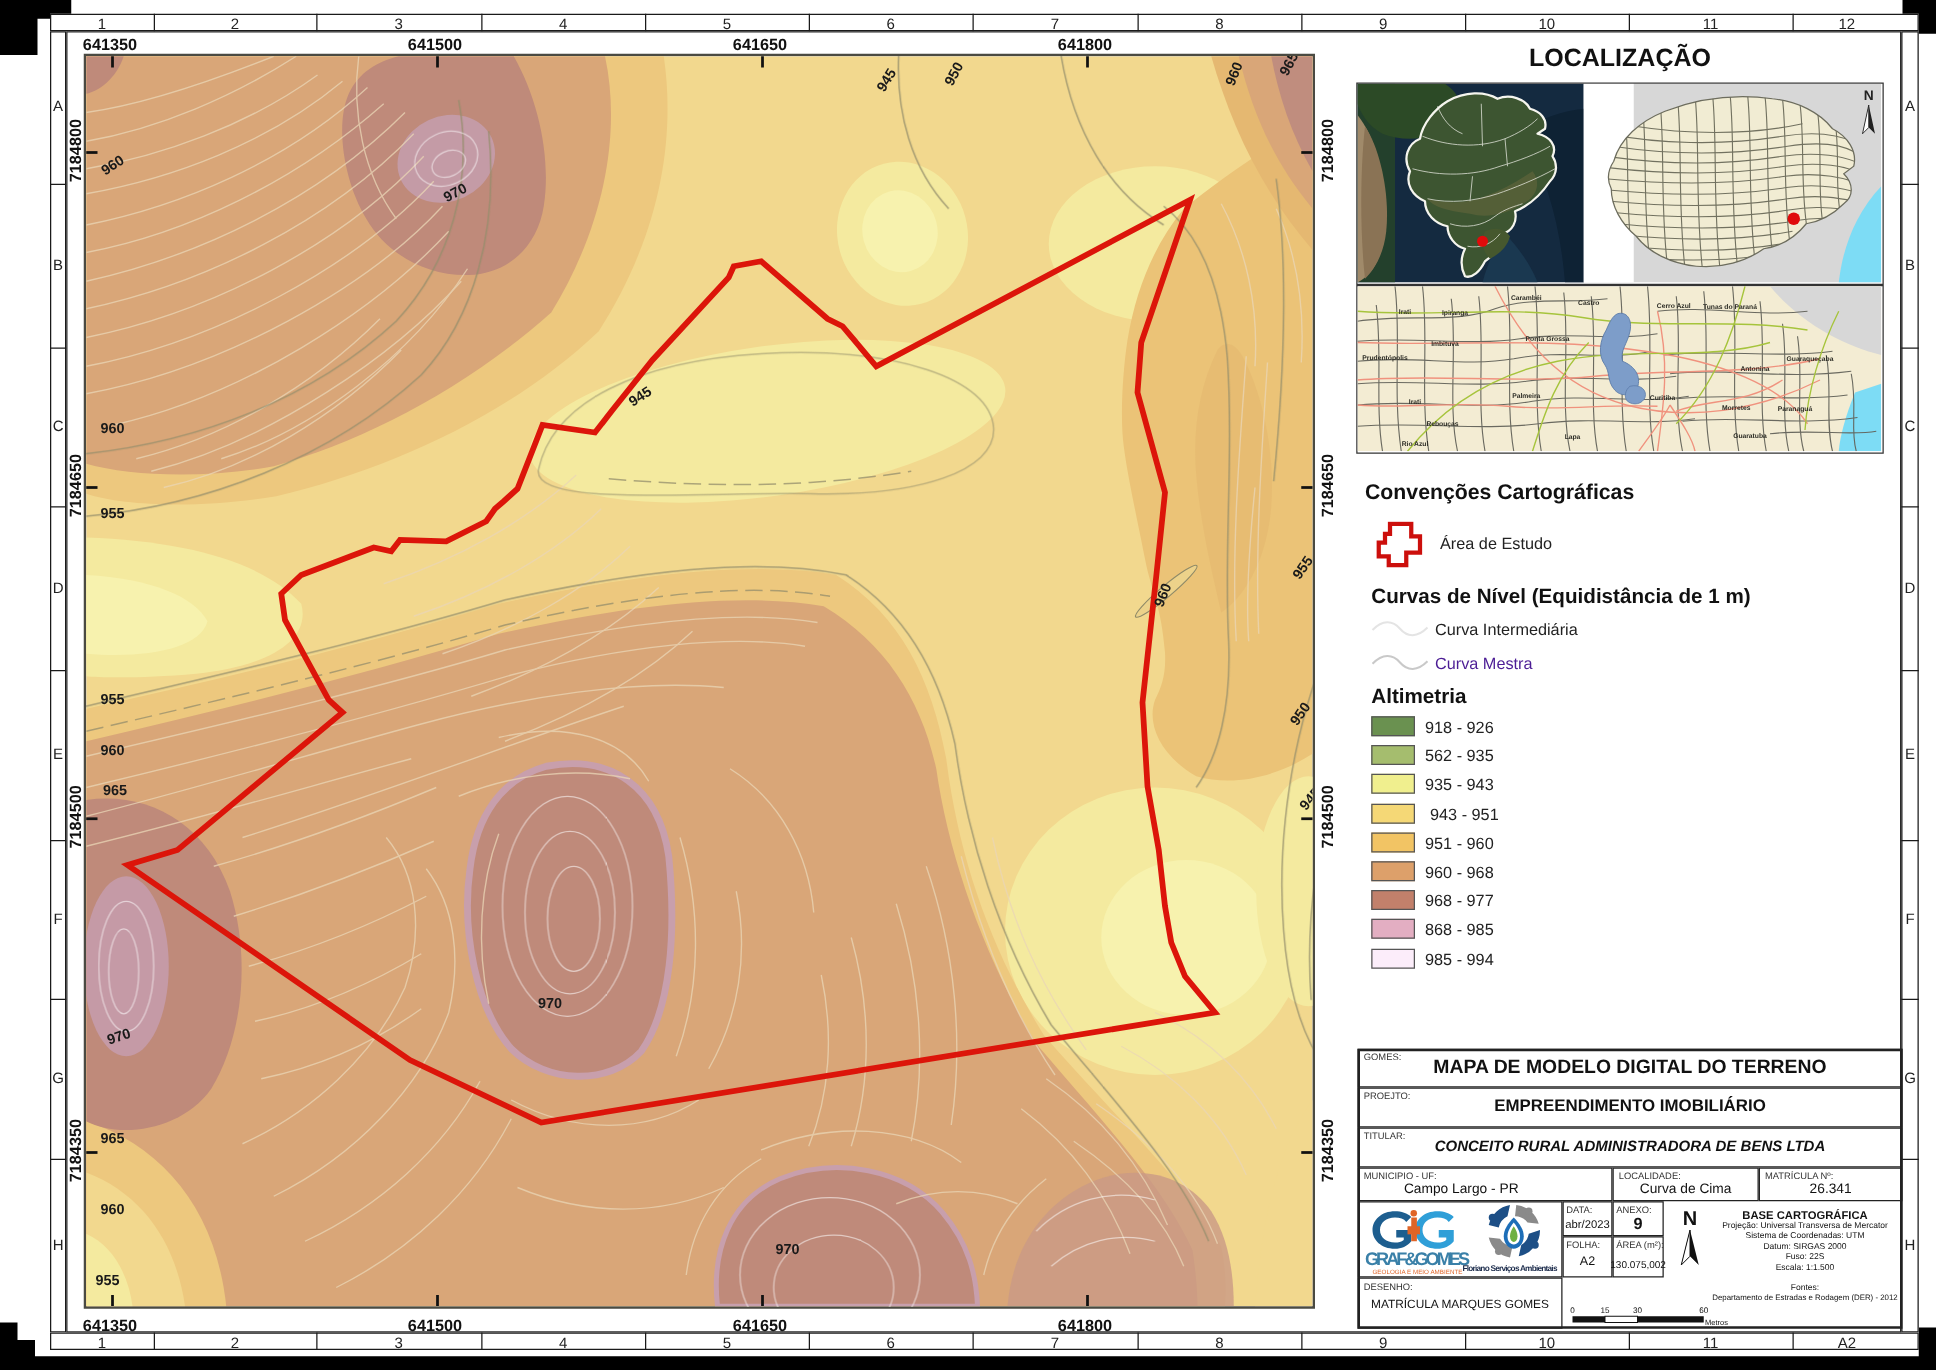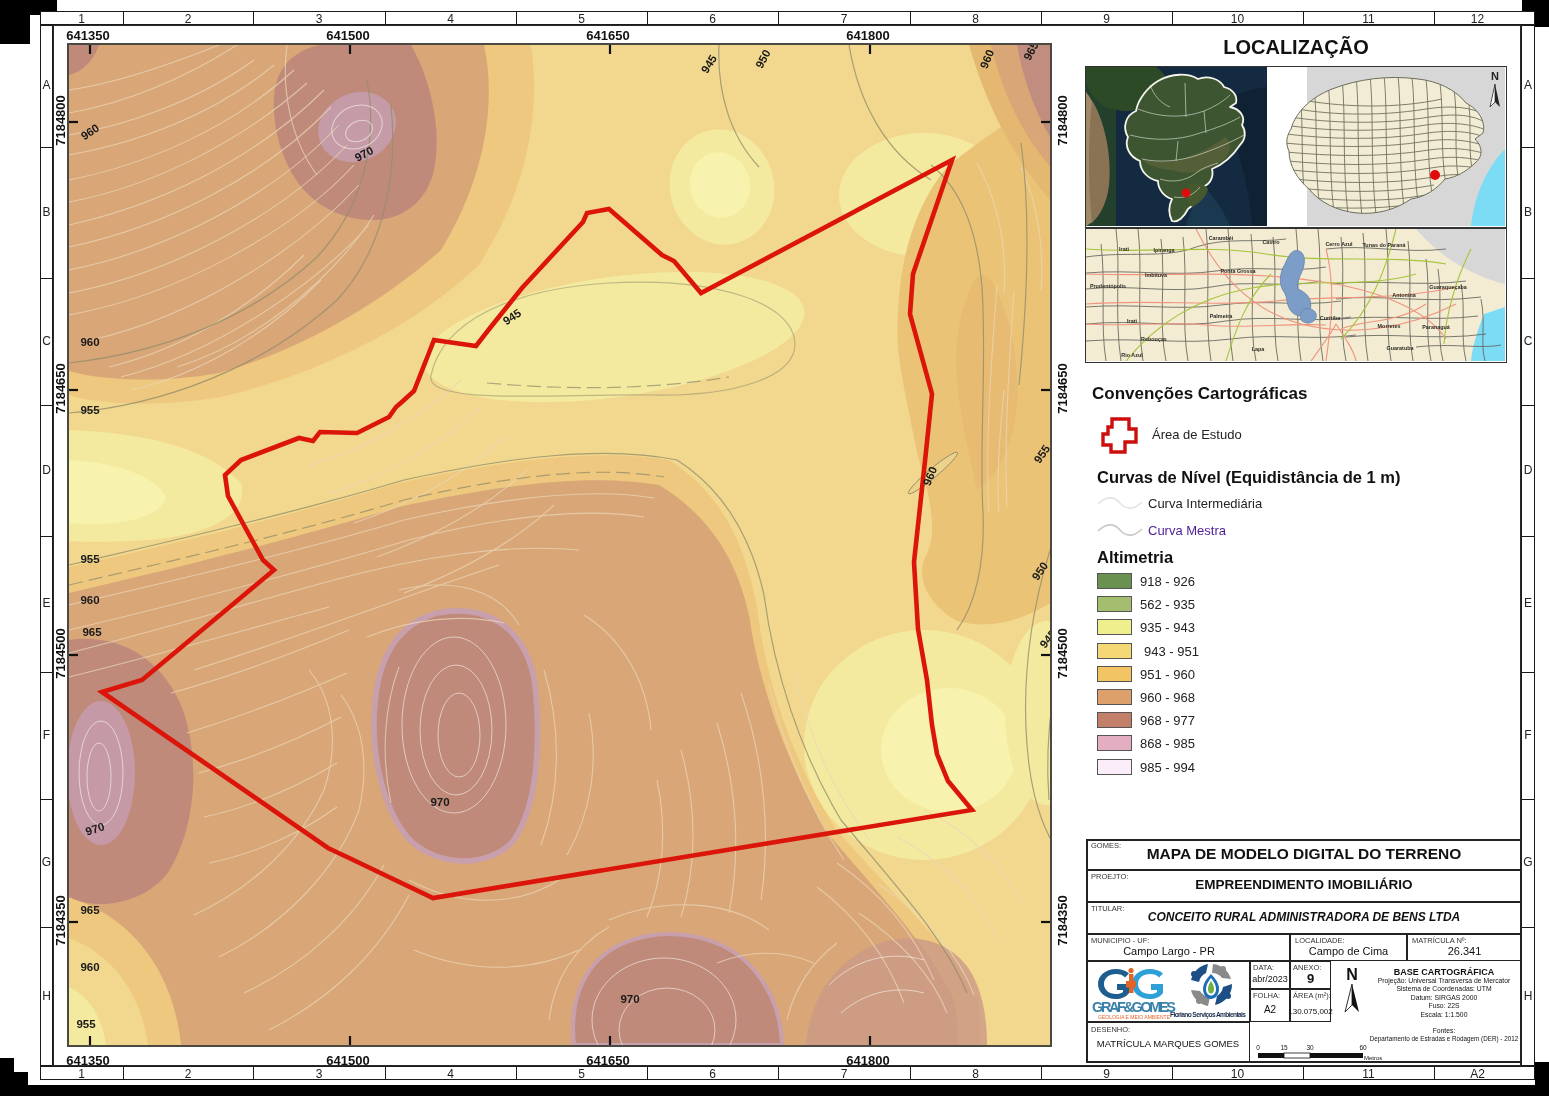--- a/index.html
+++ b/index.html
@@ -530,21 +530,21 @@
 <div class="cap" style="left:1091px;top:872px;">PROEJTO:</div>
 <div class="tbv" style="left:1086px;top:877px;width:436px;font-size:13.5px;font-weight:bold;">EMPREENDIMENTO IMOBILIÁRIO</div>
 <div class="tb" style="left:1086px;top:902px;width:436px;height:32px;"></div>
 <div class="cap" style="left:1091px;top:904px;">TITULAR:</div>
 <div class="tbv" style="left:1086px;top:910px;width:436px;font-size:12px;font-weight:bold;font-style:italic;">CONCEITO RURAL ADMINISTRADORA DE BENS LTDA</div>
 <div class="tb" style="left:1086px;top:934px;width:204px;height:27px;"></div>
 <div class="cap" style="left:1091px;top:936px;">MUNICIPIO - UF:</div>
 <div class="tbv" style="left:1086px;top:945px;width:166px;font-size:11px;">Campo Largo - PR</div>
 <div class="tb" style="left:1290px;top:934px;width:117px;height:27px;"></div>
 <div class="cap" style="left:1295px;top:936px;">LOCALIDADE:</div>
-<div class="tbv" style="left:1290px;top:945px;width:117px;font-size:11px;">Campo de Cima</div>
+<div class="tbv" style="left:1290px;top:945px;width:117px;font-size:11px;">Curva de Cima</div>
 <div class="tb" style="left:1407px;top:934px;width:115px;height:27px;"></div>
 <div class="cap" style="left:1412px;top:936px;">MATRÍCULA Nº:</div>
 <div class="tbv" style="left:1407px;top:945px;width:115px;font-size:11px;">26.341</div>
 
 <div class="tb" style="left:1086px;top:961px;width:164px;height:61px;"></div>
 <div class="tb" style="left:1086px;top:1022px;width:164px;height:41px;"></div>
 <div class="cap" style="left:1091px;top:1025px;">DESENHO:</div>
 <div class="tbv" style="left:1086px;top:1038px;width:164px;font-size:9.5px;">MATRÍCULA MARQUES GOMES</div>
 <div class="tb" style="left:1250px;top:961px;width:40px;height:28px;"></div>
 <div class="cap" style="left:1253px;top:963px;">DATA:</div>

